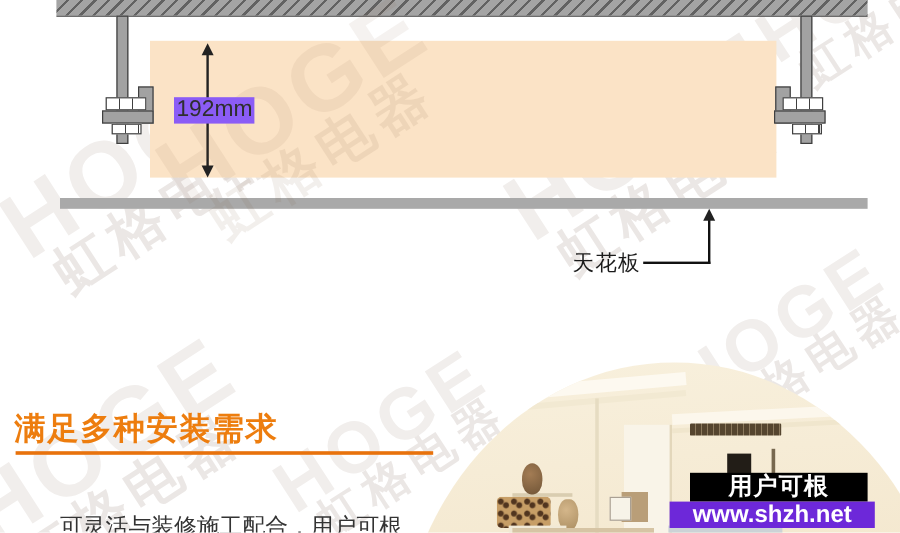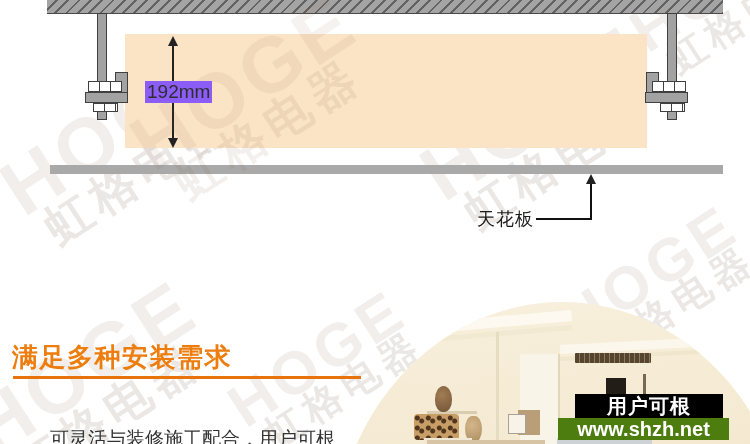--- a/index.html
+++ b/index.html
@@ -80,21 +80,21 @@
   .photo .pedestal{position:absolute;left:92px;top:136px;width:48px;height:20px;background:#f1e9d6;}
   .photo .frame{position:absolute;left:186px;top:108px;width:22px;height:25px;background:#b99e78;}
   .photo .switch{position:absolute;left:176px;top:112px;width:16px;height:18px;background:#f7f3e8;
                  border:1px solid #aaa093;}
   .photo .sofa{position:absolute;left:225px;top:136px;width:95px;height:20px;background:#ccd2d6;}
   .photo .cabinet{position:absolute;left:95px;top:138px;width:118px;height:18px;background:#d6c4a4;}
 
   
   .pw-top{position:absolute;left:575px;top:394px;width:148px;height:24px;background:#000;z-index:6;
           color:#fff;font-size:20px;font-weight:bold;text-align:center;line-height:25px;letter-spacing:1px;}
-  .pw-bottom{position:absolute;left:558px;top:418px;width:171px;height:22px;background:#4d7c0f;z-index:6;
+  .pw-bottom{position:absolute;left:558px;top:418px;width:171px;height:22px;background:#6d28d9;z-index:6;
              color:#fff;font-size:20px;font-weight:bold;text-align:center;line-height:22px;}
 </style>
 </head>
 <body>
 
 <div class="canvas">
 
   <div class="wm" style="left:0px;top:90px;">
     <span class="en">HOGE</span>
     <span class="cn">虹格电器</span>

